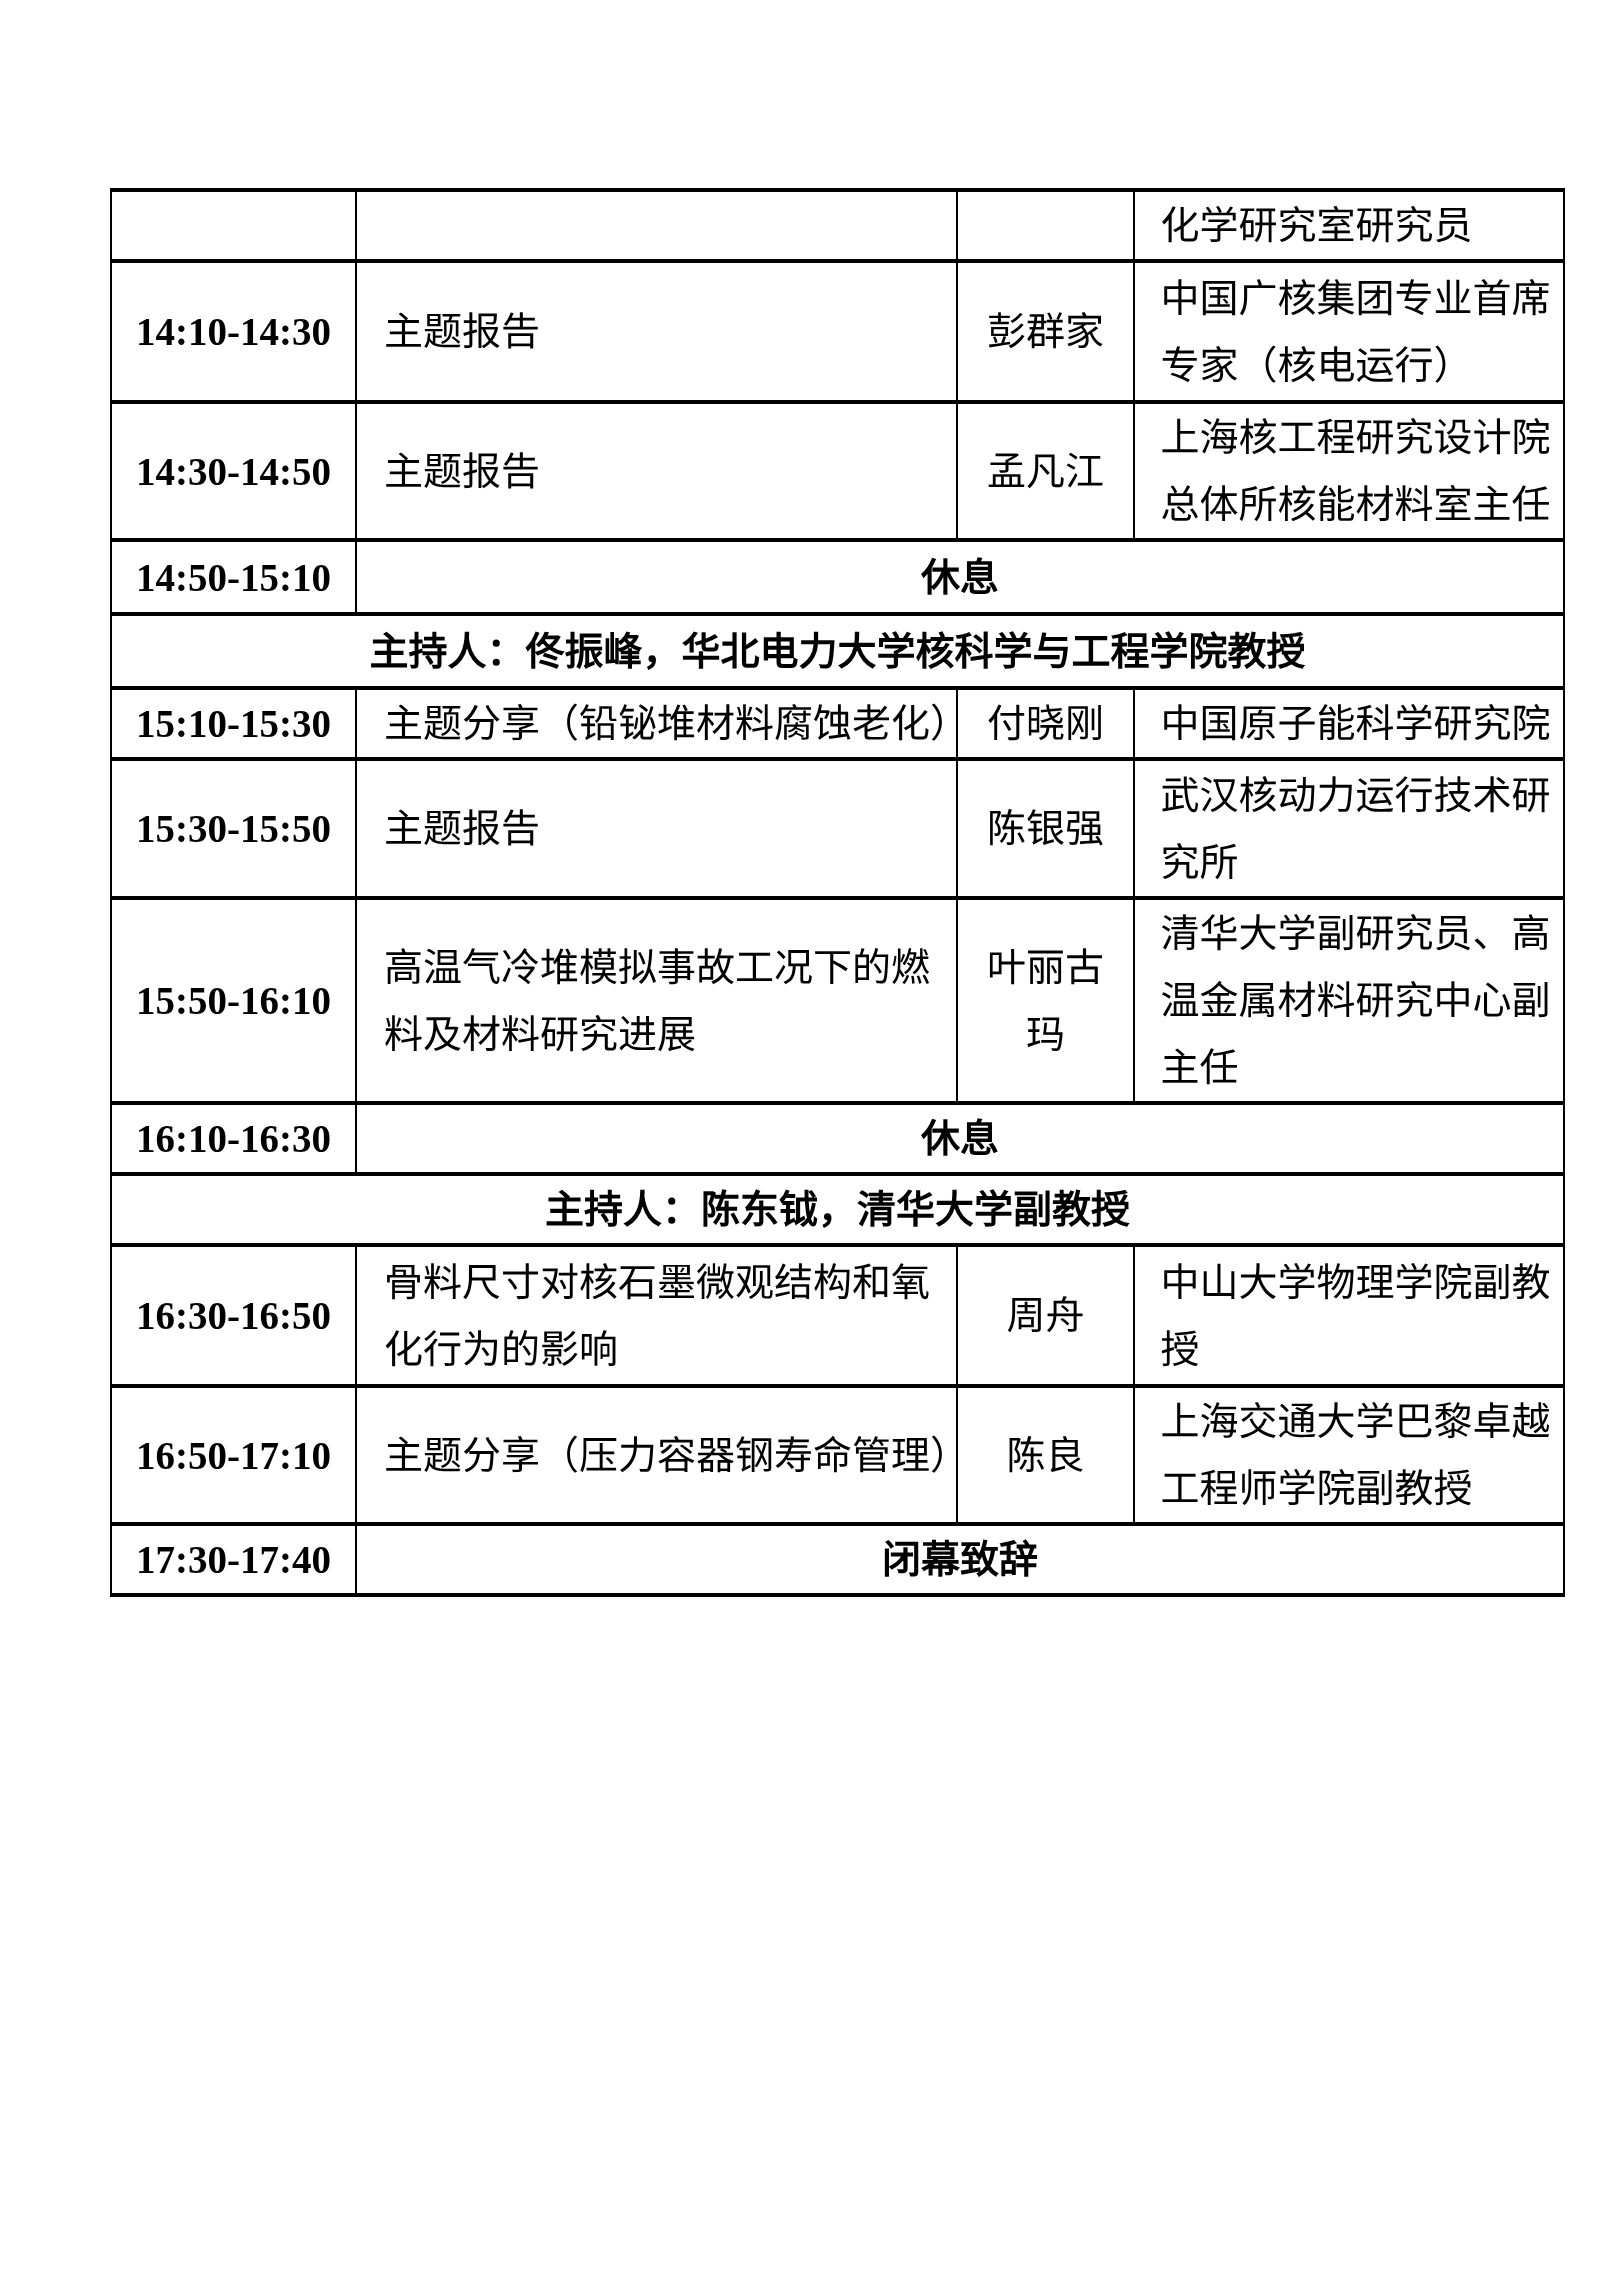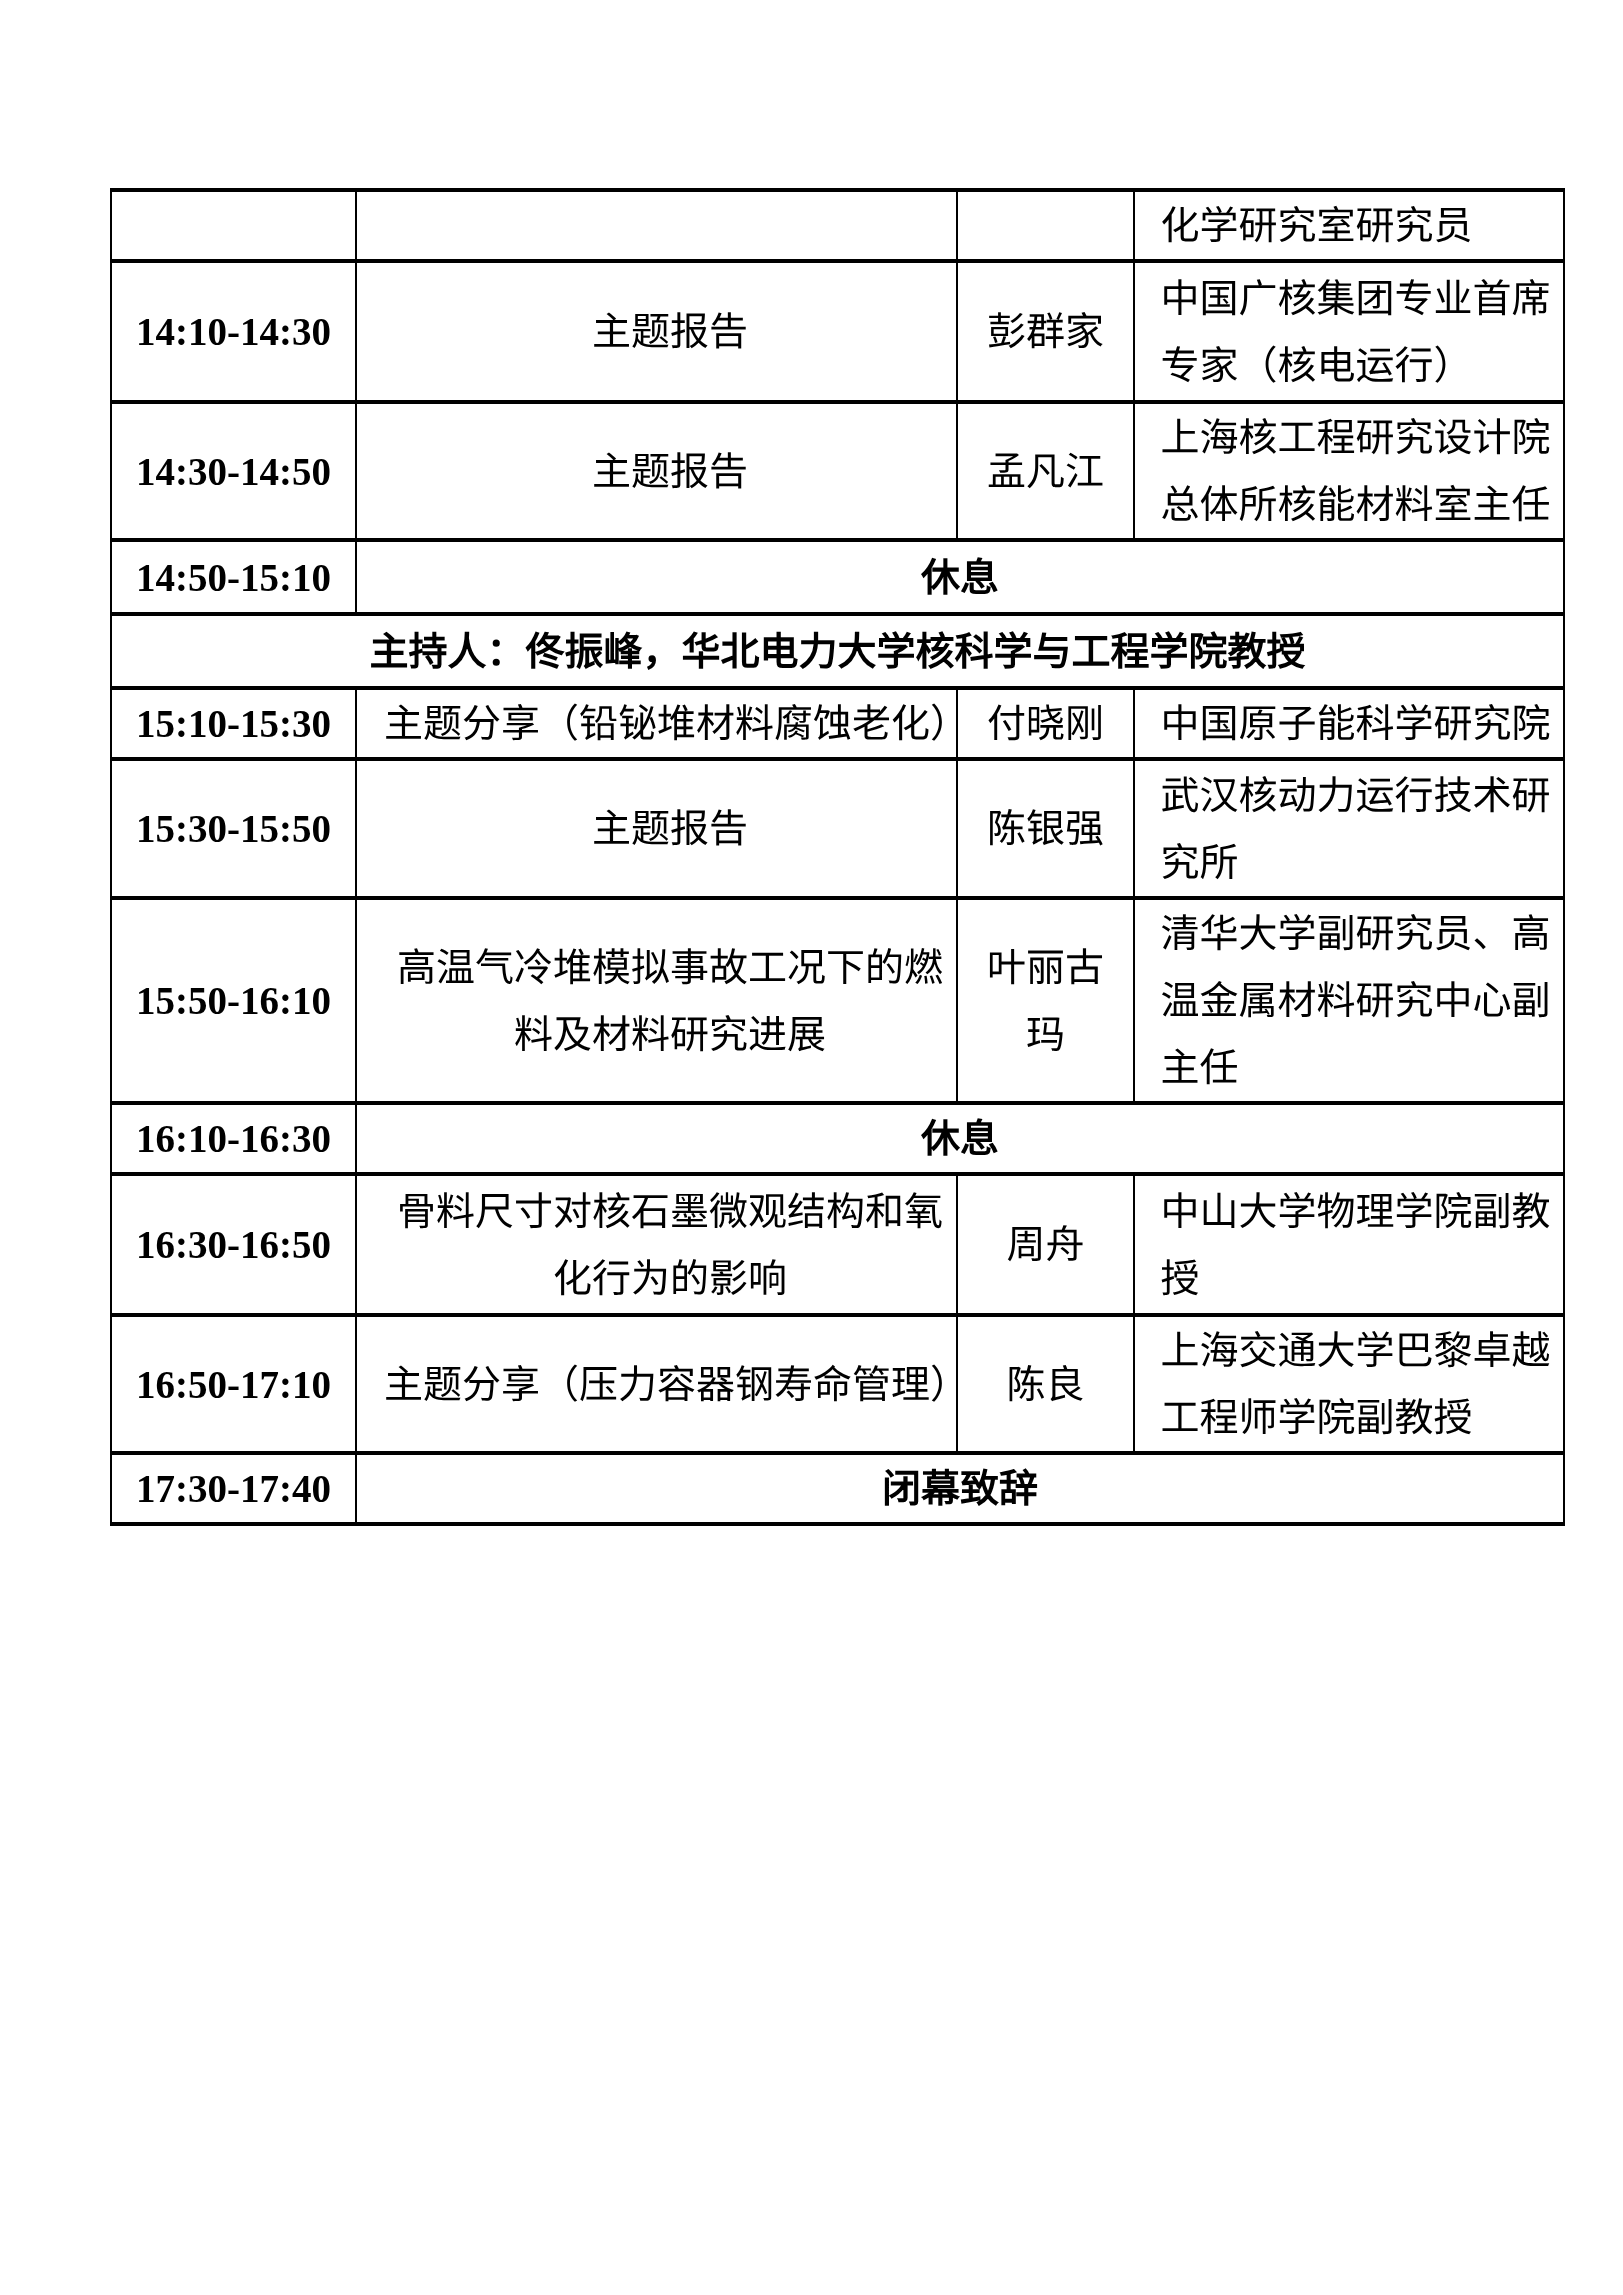--- a/index.html
+++ b/index.html
@@ -11,21 +11,21 @@
     position:absolute;left:110px;top:188px;width:1453px;
     border-collapse:collapse;table-layout:fixed;
   }
   td{
     border-left:2px solid #000;border-right:2px solid #000;
     border-top:4.6px solid #000;border-bottom:4.6px solid #000;
     font-size:39px;line-height:67px;vertical-align:middle;
     white-space:pre;padding:0;overflow:visible;
   }
   td.time{text-align:center;font-weight:bold;}
-  td.topic{text-align:center;padding-left:27px;}
+  td.topic{text-align:left;padding-left:27px;}
   td.speaker{text-align:center;}
   td.org{text-align:left;padding-left:25.6px;}
   td.center{text-align:center;}
   tr.bold td{font-weight:bold;}
 </style>
 </head>
 <body>
 
 <table class="schedule">
   <colgroup>
@@ -82,20 +82,23 @@
       <td class="speaker">叶丽古
 玛</td>
       <td class="org">清华大学副研究员、高
 温金属材料研究中心副
 主任</td>
     </tr>
     <tr class="bold" style="height:71px">
       <td class="time">16:10-16:30</td>
       <td class="center" colspan="3">休息</td>
     </tr>
+    <tr class="bold" style="height:70px">
+      <td class="center" colspan="4">主持人：陈东钺，清华大学副教授</td>
+    </tr>
     <tr style="height:141px">
       <td class="time">16:30-16:50</td>
       <td class="topic">骨料尺寸对核石墨微观结构和氧
 化行为的影响</td>
       <td class="speaker">周舟</td>
       <td class="org">中山大学物理学院副教
 授</td>
     </tr>
     <tr style="height:136px">
       <td class="time">16:50-17:10</td>

